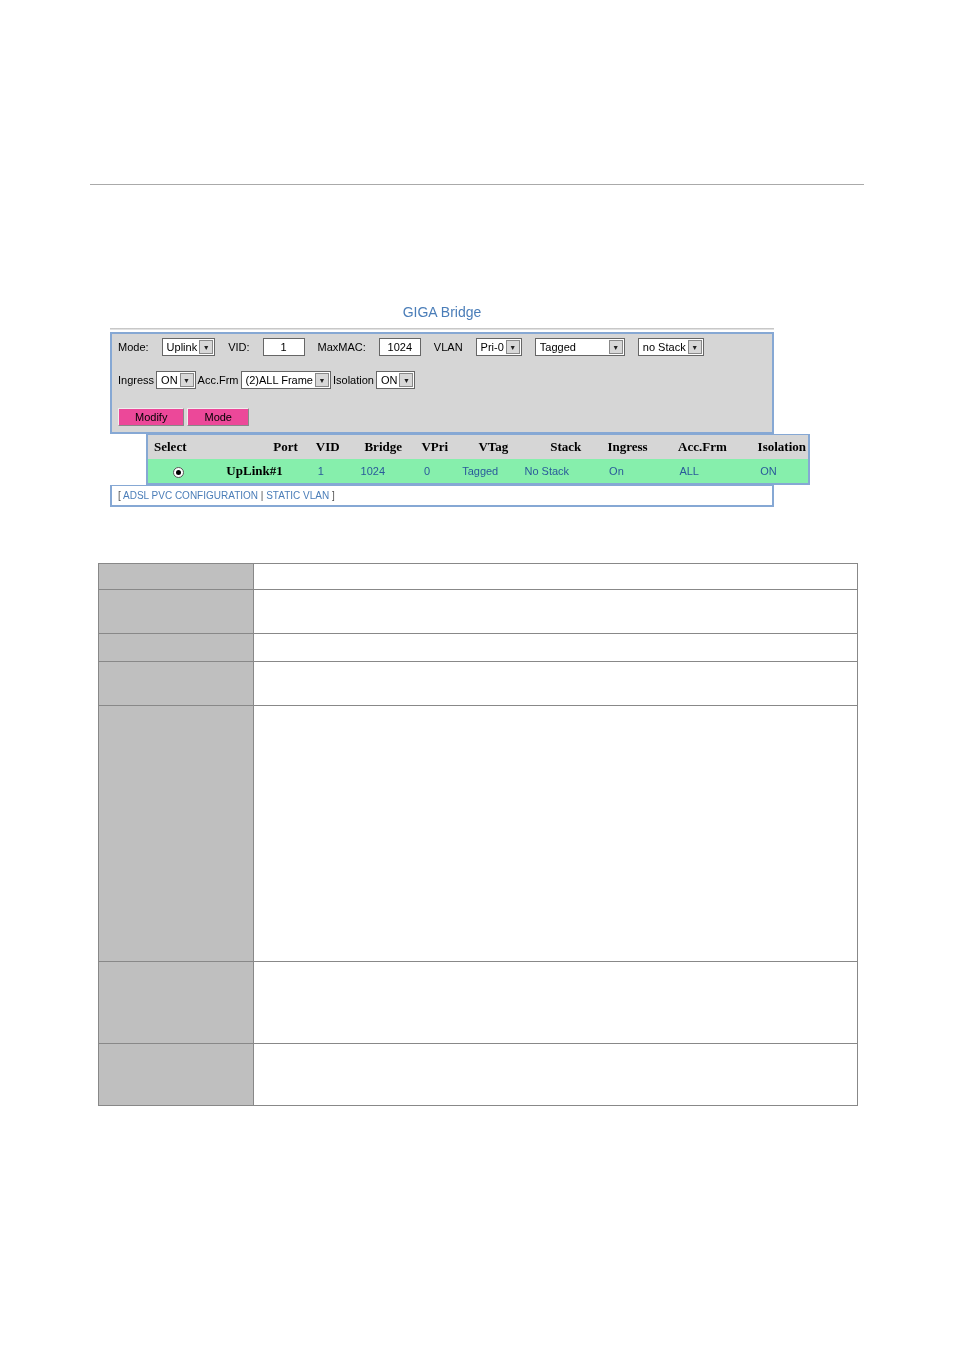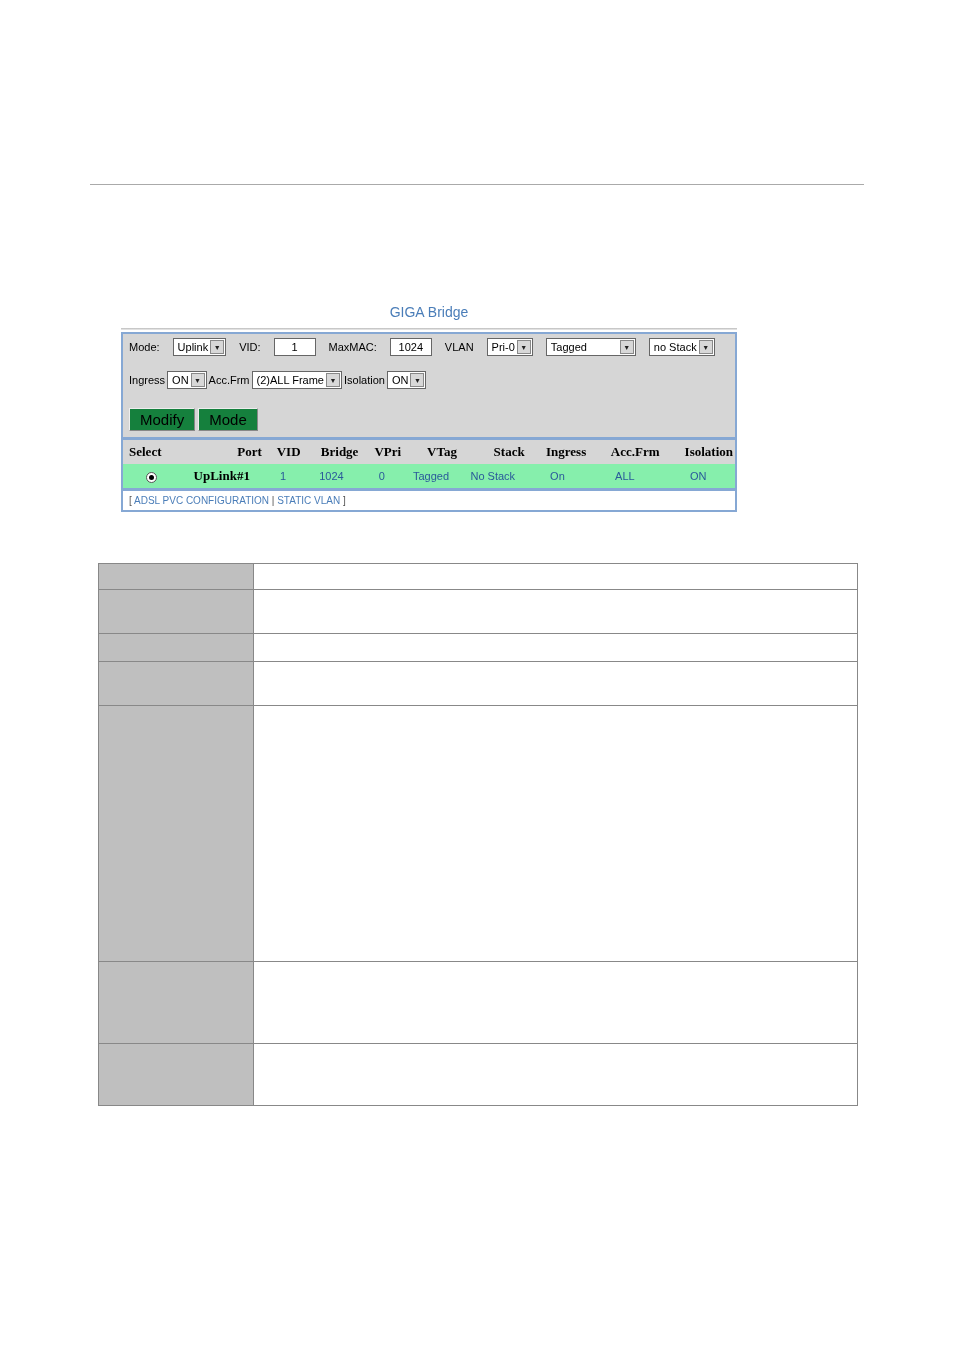--- a/index.html
+++ b/index.html
@@ -15,22 +15,22 @@
       position: absolute;
       top: 184px;
       left: 90px;
       right: 90px;
       height: 1px;
       background: #aaa;
     }
     .panel {
       position: absolute;
       top: 296px;
-      left: 121px;
-      width: 616px;
+      left: 110px;
+      width: 664px;
     }
     .panel-title {
       text-align: center;
       color: #4a7db8;
       font-size: 14px;
       padding: 8px 0;
     }
     .panel-hr {
       height: 2px;
       background: linear-gradient(to bottom, #bbb, #eee);
@@ -73,35 +73,36 @@
       background: #fff;
       border: 1px solid #666;
       height: 18px;
       padding: 0 4px;
       font-size: 11px;
       line-height: 16px;
       text-align: center;
     }
     .btn {
       display: inline-block;
-      background: #15803d;
+      background: #ec4899;
       border: 1px solid #888;
       border-top-color: #eee;
       border-left-color: #eee;
-      padding: 2px 10px;
-      font-size: 15px;
+      padding: 2px 16px;
+      font-size: 11px;
       margin-top: 4px;
     }
     .row2 { width: 100%; display: flex; align-items: center; gap: 2px; margin-top: 2px; }
     .row3 { width: 100%; margin-top: 2px; }
     .data-table {
       width: 100%;
       border-collapse: collapse;
       border: 2px solid #86a8d4;
       border-top: none;
+      margin-left: 36px;
     }
     .data-table th {
       background: #d6d6d6;
       font-family: "Times New Roman", serif;
       font-weight: bold;
       font-size: 13px;
       text-align: right;
       padding: 4px 2px;
       border-top: 1px solid #86a8d4;
     }

